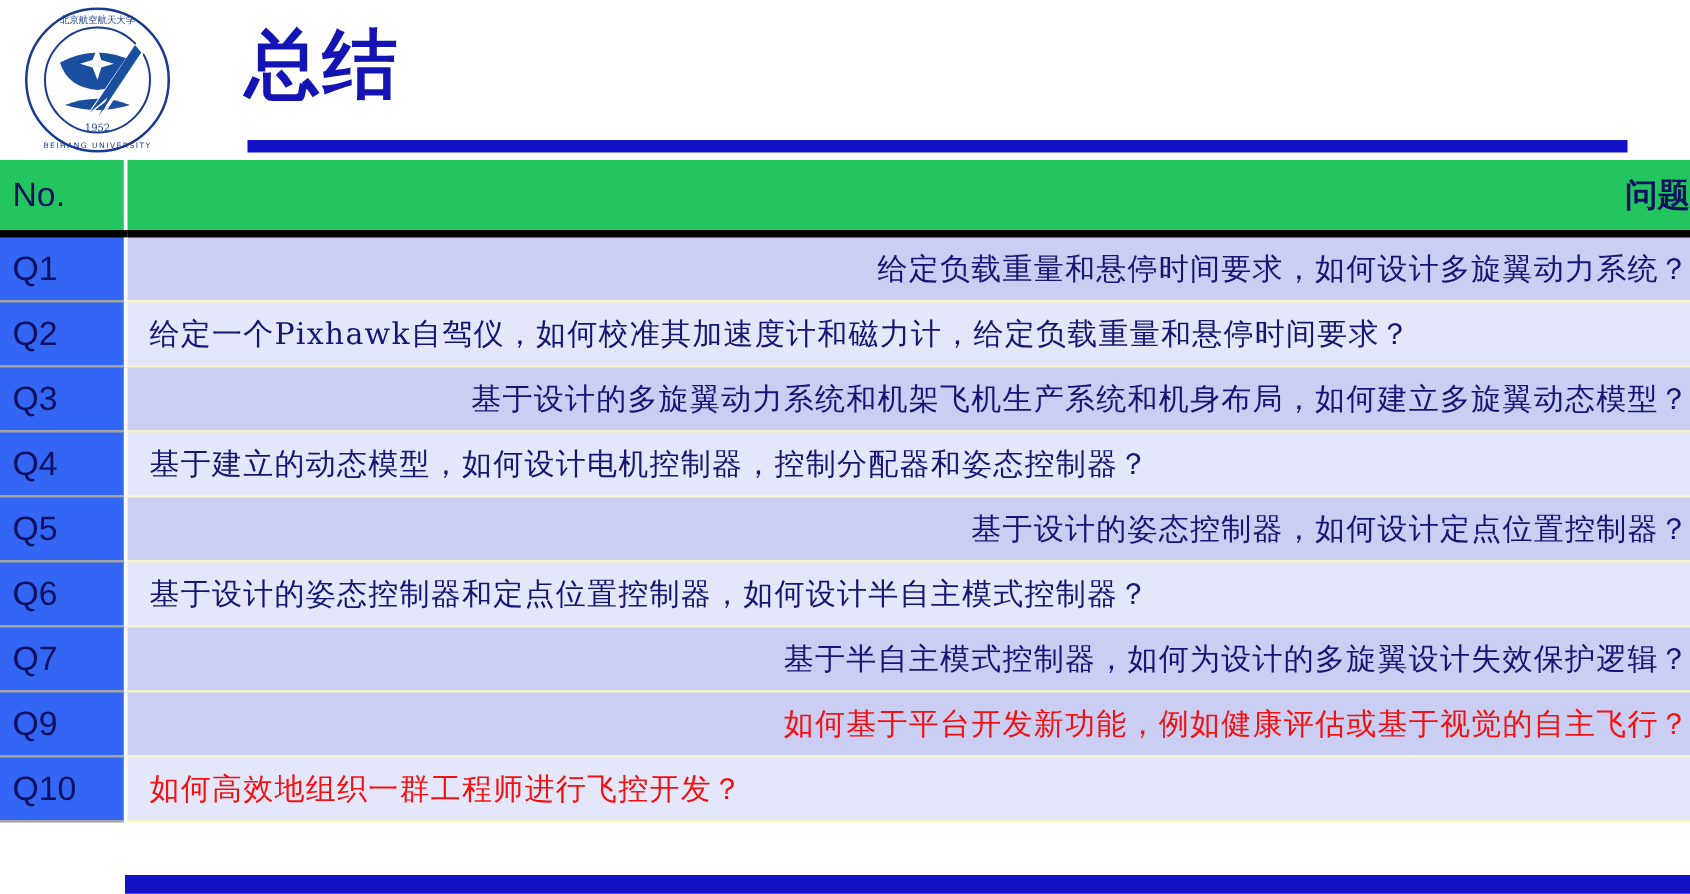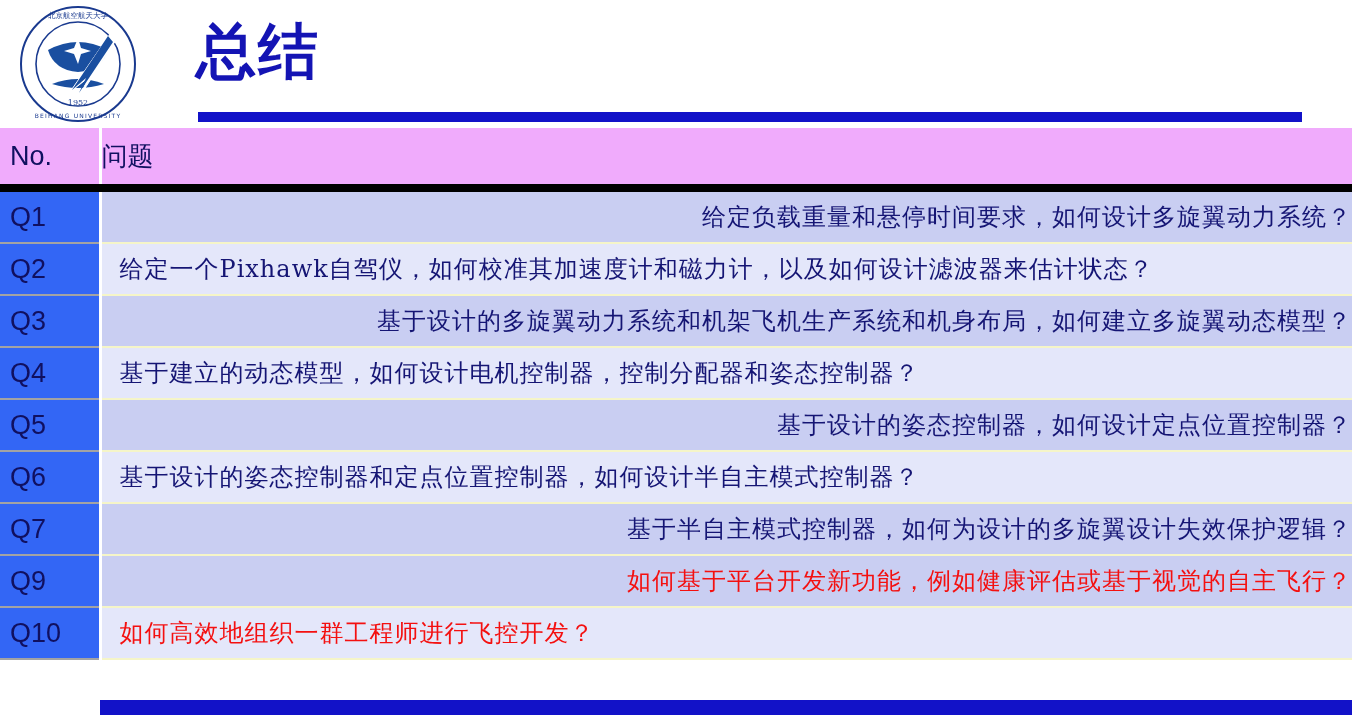--- a/index.html
+++ b/index.html
@@ -67,36 +67,37 @@
   }
   .qtable td {
     padding: 0;
     margin: 0;
     vertical-align: middle;
   }
   .col-no  { width: 100px; }
   .col-q   { width: 1252px; }
 
   .hdr-no, .hdr-q {
-    background: #f0abfc;
+    background: #22c55e;
     height: 56px;
     color: #101060;
     font-family: "Liberation Sans", sans-serif;
     font-size: 27px;
-    border-bottom: 8px solid #000000;
+    border-bottom: 6px solid #000000;
   }
   .hdr-no {
     padding-left: 10px !important;
     border-right: 3px solid #ffffff;
   }
   .hdr-q {
-    text-align: left;
+    text-align: right;
     font-family: "DejaVu Serif", "Liberation Serif", serif;
     font-size: 26px;
     color: #101060;
+    font-weight: bold;
   }
 
   .cell-no {
     background: #3366f5;
     color: #101060;
     font-family: "Liberation Sans", sans-serif;
     font-size: 27px;
     padding-left: 10px !important;
     border-right: 3px solid #ffffff;
     border-bottom: 2px solid #a3a3a3;
@@ -163,21 +164,21 @@
         <td class="hdr-q">问题</td>
       </tr>
     </thead>
     <tbody>
       <tr class="row-a">
         <td class="cell-no">Q1</td>
         <td class="cell-q">给定负载重量和悬停时间要求，如何设计多旋翼动力系统？</td>
       </tr>
       <tr class="row-b">
         <td class="cell-no">Q2</td>
-        <td class="cell-q">给定一个Pixhawk自驾仪，如何校准其加速度计和磁力计，以及如何设计滤波器来估计状态？</td>
+        <td class="cell-q">给定一个Pixhawk自驾仪，如何校准其加速度计和磁力计，给定负载重量和悬停时间要求？</td>
       </tr>
       <tr class="row-a">
         <td class="cell-no">Q3</td>
         <td class="cell-q">基于设计的多旋翼动力系统和机架飞机生产系统和机身布局，如何建立多旋翼动态模型？</td>
       </tr>
       <tr class="row-b">
         <td class="cell-no">Q4</td>
         <td class="cell-q">基于建立的动态模型，如何设计电机控制器，控制分配器和姿态控制器？</td>
       </tr>
       <tr class="row-a">

